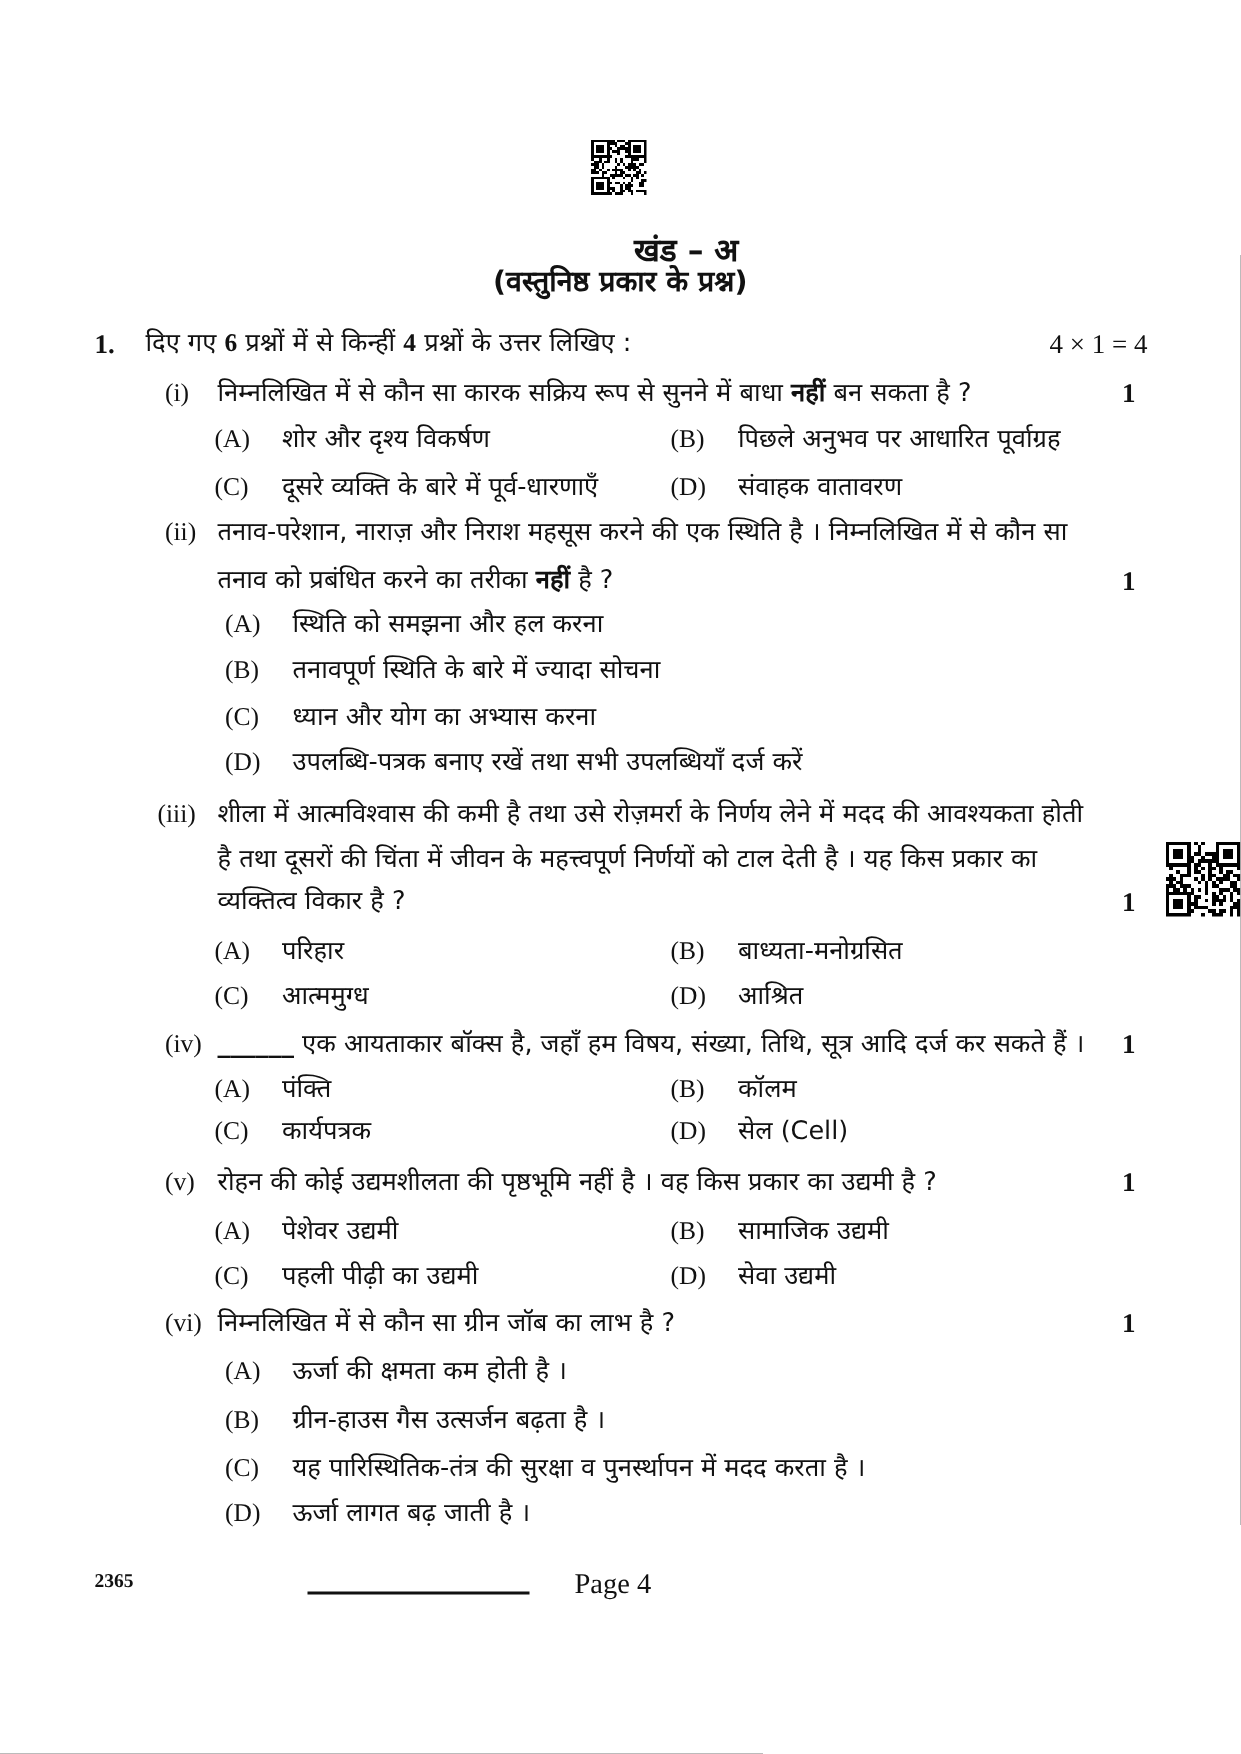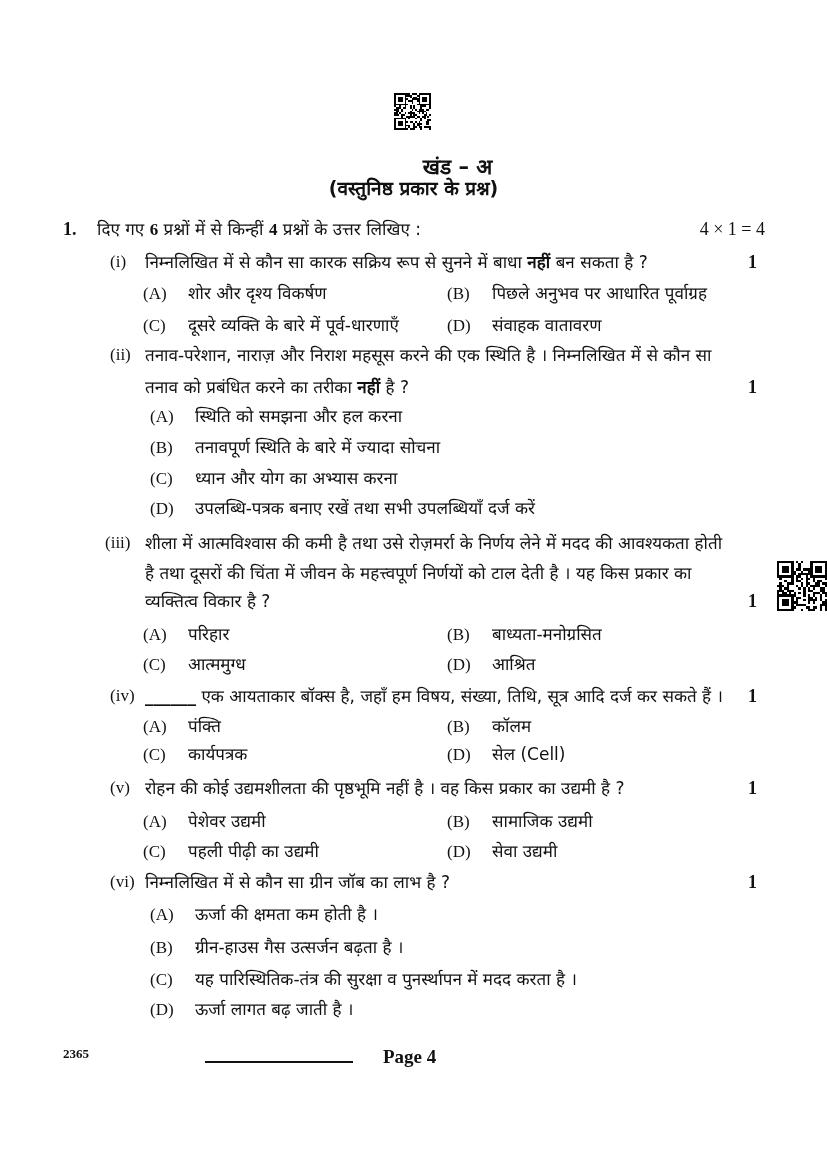--- a/index.html
+++ b/index.html
@@ -27,21 +27,21 @@
   .opt-label{font-family:"Liberation Serif", serif;display:inline-block;width:45px;}
   .opt{position:absolute;top:0;white-space:nowrap;}
   .opt.c1{left:132px;margin-left:11px;}
   .opt.c2{left:447px;}
   .opt.stacked{left:150px;}
   .qr{position:absolute;}
   .qr svg{display:block;}
   .blank{letter-spacing:0px;}
   .footer-line{position:absolute;left:205px;top:1061px;width:148px;height:2px;background:#111;}
   .footer-code{position:absolute;left:63px;top:1046px;font-family:"Liberation Serif", serif;font-weight:bold;font-size:13px;}
-  .footer-page{position:absolute;left:383px;top:1046px;font-family:"Liberation Serif", serif;font-weight:bold;font-size:19px;}
+  .footer-page{position:absolute;left:383px;top:1046px;font-family:"Liberation Serif", serif;font-weight:normal;font-size:19px;}
 </style>
 </head>
 <body>
 
 <div class="page">
 
   <div class="qr" id="qr-top" style="left:394px;top:93px;width:37px;height:37px;">
       <svg viewBox="0 0 21 21" width="100%" height="100%" shape-rendering="crispEdges" fill="#000">
         <rect x="0" y="0" width="1" height="1"></rect>
         <rect x="1" y="0" width="1" height="1"></rect>

